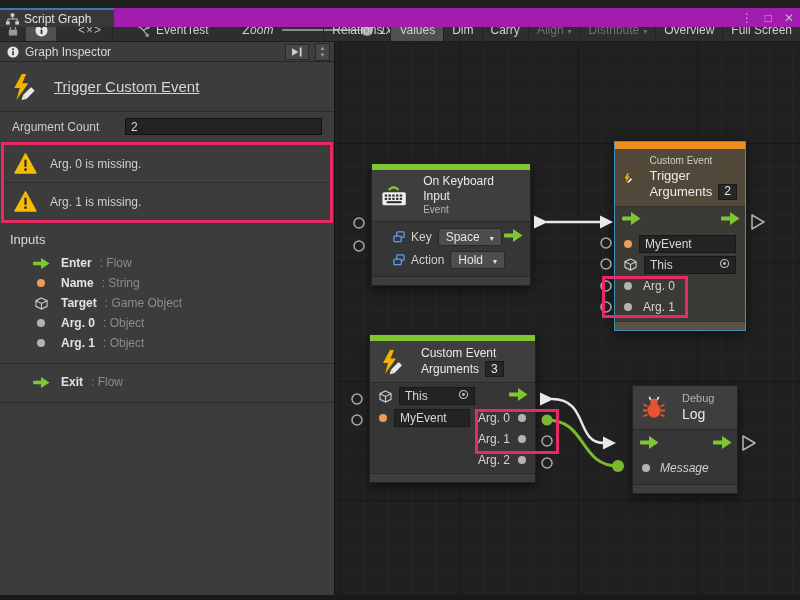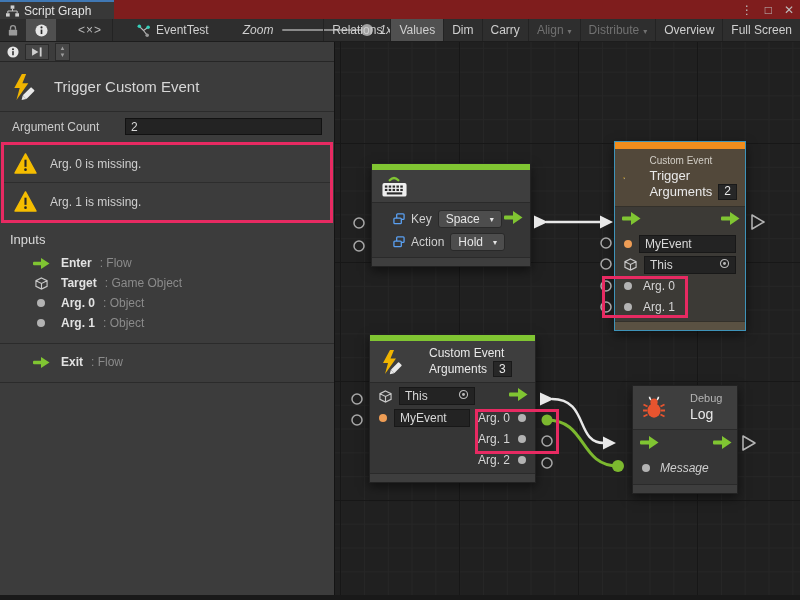--- a/index.html
+++ b/index.html
@@ -6,21 +6,21 @@
   html,body { width:800px; height:600px; overflow:hidden; }
   body {
     position:relative;
     background:#202020;
     font-family:"Liberation Sans", sans-serif;
     color:#d2d2d2;
     font-size:12px;
   }
 
   
-  .tabbar { position:absolute; left:0; top:0; right:0; height:19px; background:#7f1d1d; z-index:50; }
+  .tabbar { position:absolute; left:0; top:8px; right:0; height:19px; background:#a21caf; z-index:50; }
   .tab {
     position:absolute; left:0; top:0; width:114px; height:19px;
     background:#383838; border-top:2px solid #4078b4;
     display:flex; align-items:center; gap:5px; padding-left:6px;
     font-size:12px; color:#e2e2e2; cursor:default;
   }
   .win-controls { position:absolute; right:6px; top:0; height:19px; display:flex; align-items:center; gap:12px; color:#bdbdbd; font-size:12px; }
   .win-controls span { cursor:default; }
 
   
@@ -52,21 +52,21 @@
   }
   .insp-header {
     height:20px; display:flex; align-items:center; gap:6px;
     padding:0 4px 0 7px; border-bottom:1px solid #262626;
   }
   .insp-header .title { flex:1; color:#d8d8d8; }
   .dockbtn { width:24px; height:16px; background:#474747; border:1px solid #2a2a2a; display:flex; align-items:center; justify-content:center; }
   .stepper { width:15px; height:18px; display:flex; flex-direction:column; align-items:center; justify-content:center; background:#474747; border:1px solid #2a2a2a; color:#9d9d9d; }
   .stepper span { font-size:6px; line-height:7px; }
 
-  .unit-block { height:50px; display:flex; align-items:center; gap:16px; padding:0 10px; border-bottom:1px solid #2b2b2b; }
+  .unit-block { height:50px; display:flex; align-items:center; gap:16px; padding:0 10px; border-bottom:1px solid #2b2b2b;text-decoration:underline; }
   .unit-block .title { font-size:15px; color:#d6d6d6; }
 
   .argrow { height:29px; display:flex; align-items:center; padding:0 12px; gap:8px; }
   .argrow .lbl { width:105px; color:#cdcdcd; }
   .field {
     flex:1; height:17px; background:#232323; border:1px solid #121212;
     color:#d8d8d8; display:flex; align-items:center; padding:0 5px; font-size:12px;
   }
 
   .warnbox { margin:1px 1px; border:3px solid #e72a62; }
@@ -98,21 +98,21 @@
     background-size:119px 119px, 119px 119px, 23.8px 23.8px, 23.8px 23.8px;
     background-position:0 101px, 124px 0, 0 5.8px, 5.2px 0;
     z-index:1;
   }
 
   .node {
     position:absolute; background:#363636; border:1px solid #222;
     box-shadow:0 4px 10px rgba(0,0,0,0.5); z-index:4;
   }
   .colorbar { height:6px; }
-  .nhead { background:#3e3e3e; border-bottom:1px solid #2a2a2a; display:flex; align-items:center; gap:24px; padding:4px 9px; }
+  .nhead { background:#3e3e3e; border-bottom:1px solid #2a2a2a; display:flex; align-items:center; gap:16px; padding:4px 9px; }
   .nhead .tcol { display:flex; flex-direction:column; line-height:1.25; }
   .ntitle { font-size:12px; color:#e9e9e9; }
   .nsub { font-size:10px; color:#b4b4b4; }
   .ncat { font-size:10px; color:#d2cec6; }
   .nfoot { background:#3e3e3e; border-top:1px solid #2a2a2a; height:9px; }
 
   .flowrow { position:relative; height:26px; }
   .fl-in { position:absolute; left:7px; top:50%; transform:translateY(-50%); }
   .fl-out { position:absolute; right:5px; top:50%; transform:translateY(-50%); }
 
@@ -218,20 +218,21 @@
   </div>
 </div>
 
 <div class="inspector">
   <div class="insp-header">
     <svg width="12" height="12" viewBox="0 0 14 14">
       <circle cx="7" cy="7" r="6.5" fill="#e6e6e6"></circle>
       <rect x="6.1" y="6" width="1.8" height="4.8" fill="#2a2a2a"></rect>
       <circle cx="7" cy="3.7" r="1.15" fill="#2a2a2a"></circle>
     </svg>
+    <span class="title">Graph Inspector</span>
     <div class="dockbtn">
       <svg width="13" height="10" viewBox="0 0 14 11">
         <polygon points="1,1.5 8,5.5 1,9.5" fill="#cfcfcf"></polygon>
         <rect x="9.5" y="0.5" width="2" height="10" fill="#cfcfcf"></rect>
       </svg>
     </div>
     <div class="stepper">
       <span>▲</span>
       <span>▼</span>
     </div>
@@ -277,20 +278,27 @@
     <div class="shead">Inputs</div>
     <div class="prow">
       <span class="picon">
         <svg width="17" height="11" viewBox="0 0 17 11">
             <rect x="0" y="3.8" width="9" height="3.4" rx="1" fill="#80c532"></rect>
             <polygon points="8,0 16.5,5.5 8,11" fill="#80c532"></polygon>
           </svg>
       </span>
       <span class="pname">Enter</span>
       <span class="ptype">: Flow</span>
+    </div>
+    <div class="prow">
+      <span class="picon">
+          <span class="dot orange"></span>
+        </span>
+      <span class="pname">Name</span>
+      <span class="ptype">: String</span>
     </div>
     <div class="prow">
       <span class="picon">
         <svg width="13" height="13" viewBox="0 0 14 14">
             <path d="M7 1 L13 4 V10 L7 13 L1 10 V4 Z M1 4 L7 7 L13 4 M7 7 V13" fill="none" stroke="#c9c9c9" stroke-width="1.2"></path>
           </svg>
       </span>
       <span class="pname">Target</span>
       <span class="ptype">: Game Object</span>
     </div>
@@ -343,20 +351,24 @@
             <rect x="16" y="11.5" width="2.6" height="2.2"></rect>
             <rect x="20" y="11.5" width="2.6" height="2.2"></rect>
           <rect x="4" y="15" width="2.6" height="2.2"></rect>
             <rect x="8" y="15" width="2.6" height="2.2"></rect>
             <rect x="12" y="15" width="2.6" height="2.2"></rect>
             <rect x="16" y="15" width="2.6" height="2.2"></rect>
             <rect x="20" y="15" width="2.6" height="2.2"></rect>
           <rect x="6" y="18.6" width="16" height="2.2"></rect>
         </g>
       </svg>
+      <div class="tcol">
+        <span class="ntitle">On Keyboard Input</span>
+        <span class="nsub">Event</span>
+      </div>
     </div>
     <div style="padding:4px 0;">
       <div class="krow">
         <svg width="12" height="12" viewBox="0 0 13 13">
           <rect x="4" y="1" width="8" height="6" rx="1" fill="none" stroke="#5aa0f2" stroke-width="1.4"></rect>
           <rect x="1" y="5.5" width="8" height="6" rx="1" fill="#363636" stroke="#5aa0f2" stroke-width="1.4"></rect>
         </svg>
         <span class="klabel">Key</span>
         <div class="dropdown">
           <span>Space</span>

